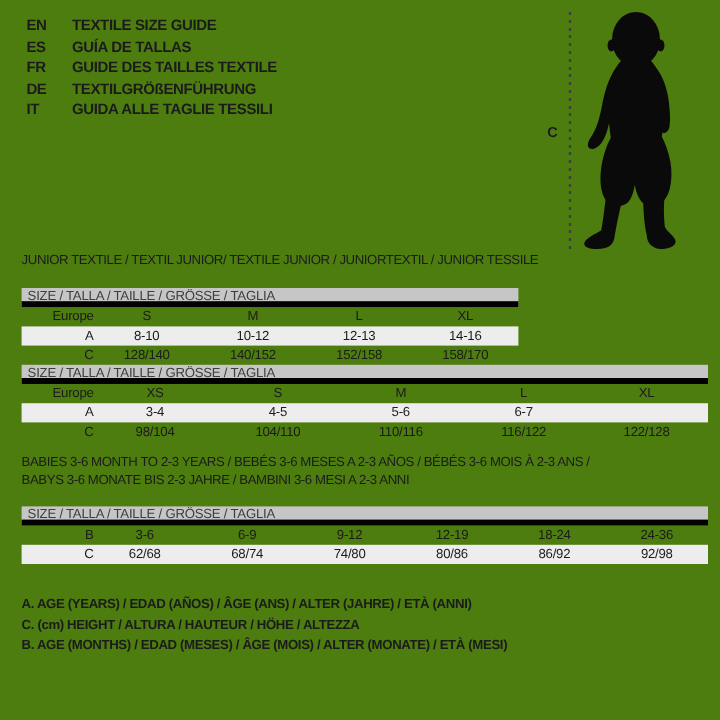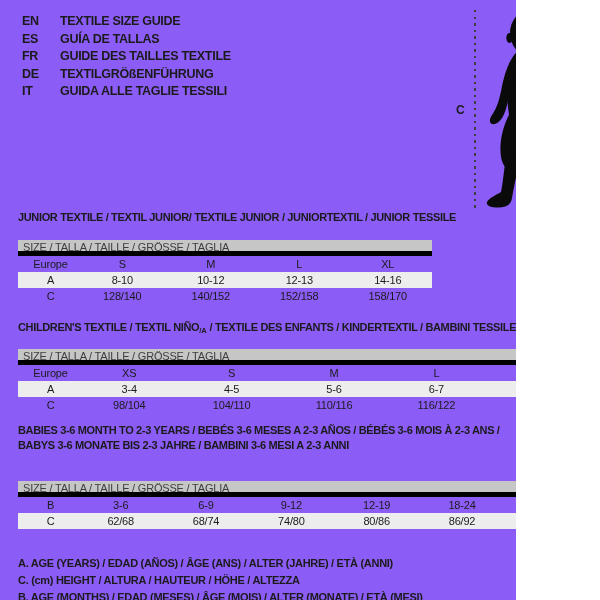--- a/index.html
+++ b/index.html
@@ -1,51 +1,51 @@
 <!DOCTYPE html>
 <html><head>
 <meta charset="utf-8">
 <style>
   html,body{margin:0;padding:0;background:#fff}
   body{
     width:600px;height:600px;
     font-family:"Liberation Sans",sans-serif;
     color:#1b1b1b;
   }
-  .page{position:relative;width:516px;height:600px;background:#8b5cf6;overflow:hidden}
+  .page{position:relative;width:600px;height:600px;background:#4d7c0f;overflow:hidden}
 
   
   .lang-block{position:absolute;left:22px;top:13px}
   .lang-row{display:grid;grid-template-columns:38px auto;font-weight:bold;
             font-size:12.5px;line-height:17.6px;letter-spacing:-0.3px;white-space:nowrap}
 
   
   .measure-line{position:absolute;left:474px;top:10px;width:2px;height:201px;
     background:repeating-linear-gradient(to bottom,#3f3f3f 0 2.5px,transparent 2.5px 6.5px)}
   .figure-label{position:absolute;left:456px;top:103px;font-size:12px;font-weight:bold}
   .baby-svg{position:absolute;left:484px;top:8px;width:92px;height:200px}
 
   
   .content{position:absolute;left:18px;top:0;width:572px}
-  .tbl-title{font-weight:bold;font-size:11px;line-height:15px;letter-spacing:-0.35px;white-space:nowrap}
+  .tbl-title{font-weight:normal;font-size:11px;line-height:15px;letter-spacing:-0.35px;white-space:nowrap}
   .tbl-title .subscript{font-size:7.5px;vertical-align:-2px;letter-spacing:0}
   #t1 .tbl-title{margin-top:210px;margin-bottom:15px}
   #t2 .tbl-title{margin-top:16px;margin-bottom:11px}
-  #t3 .tbl-title{margin-top:10px;margin-bottom:28px}
+  #t3 .tbl-title{margin-top:10px;margin-bottom:14px}
   .tbl-body{width:572px}
   #t1 .tbl-body{width:414px}
 
   .size-bar{height:16px;line-height:15px;background:#c6c6c6;border-bottom:5px solid #000000;
             padding-left:5px;font-size:11px;color:#3d3d3d;box-sizing:border-box;letter-spacing:-0.2px}
   .row{display:grid;height:16px;line-height:16px;font-size:11px;letter-spacing:-0.2px}
   .row.c4{grid-template-columns:60px repeat(4,1fr)}
   .row.c5{grid-template-columns:60px repeat(5,1fr)}
   .row.c6{grid-template-columns:60px repeat(6,1fr)}
   .row.shaded{background:#ededed}
-  .row .lbl{text-align:center;padding-left:5px}
+  .row .lbl{text-align:right;padding-left:5px}
   .row .val{text-align:center}
 
   
   .notes{margin-top:26px;font-weight:bold;font-size:11px;line-height:17px;letter-spacing:-0.3px;white-space:nowrap}
 </style>
 </head>
 <body>
 
 <div class="page">
 
@@ -116,23 +116,20 @@
               <span class="val">128/140</span>
               <span class="val">140/152</span>
               <span class="val">152/158</span>
               <span class="val">158/170</span>
             </div>
           </div>
       </div>
     </div>
 
     <div class="tbl" id="t2">
-      <div class="tbl-title">
-          <div><span>CHILDREN'S TEXTILE / TEXTIL NIÑO</span><span class="subscript">/A</span><span> / TEXTILE DES ENFANTS / KINDERTEXTIL / BAMBINI TESSILE</span></div>
-        </div>
       <div class="tbl-body">
         <div class="size-bar">SIZE / TALLA / TAILLE / GRÖSSE / TAGLIA</div>
         <div class="rows">
             <div class="row c5">
               <span class="lbl">Europe</span>
               <span class="val">XS</span>
               <span class="val">S</span>
               <span class="val">M</span>
               <span class="val">L</span>
               <span class="val">XL</span>

